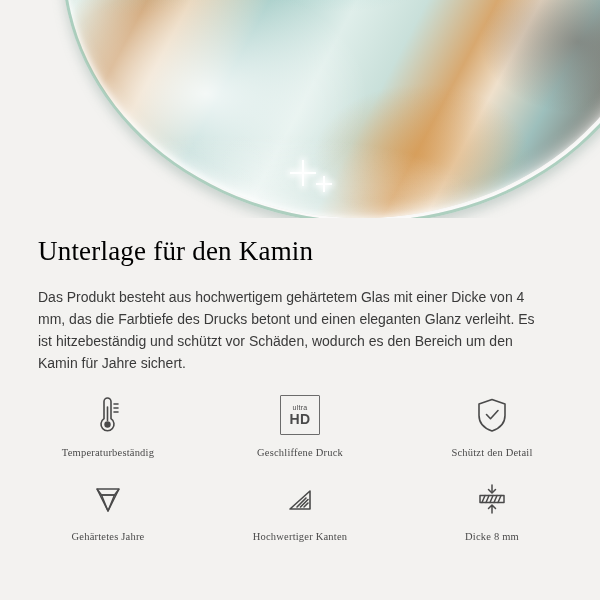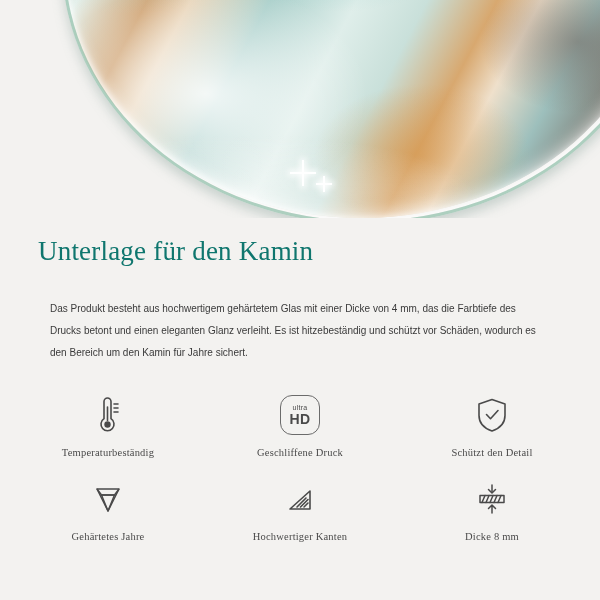--- a/index.html
+++ b/index.html
@@ -119,28 +119,28 @@
     top: 218px;
     width: 600px;
   }
   .headline {
     margin: 0;
     padding: 16px 38px 0 38px;
     font-family: "Liberation Serif", serif;
     font-weight: 400;
     font-size: 27px;
     line-height: 34px;
-    color: #0f766e;
+    color: #000000;
     letter-spacing: 0.2px;
   }
   .headline .line2 { display: block; }
   .paragraph {
-    margin: 12px;
+    margin: 0;
     padding: 18px 52px 0 38px;
-    font-size: 10px;
+    font-size: 14px;
     line-height: 22px;
     color: #3a3a3a;
   }
 
   
   .features {
     position: absolute;
     left: 0;
     top: 392px;
     width: 600px;
@@ -166,21 +166,21 @@
     font-size: 10.5px;
     color: #4a4a4a;
     text-align: center;
     letter-spacing: 0.2px;
     font-family: Liberation Serif, serif;
   }
   .hd-box {
     width: 38px;
     height: 38px;
     border: 1.6px solid #6b6b6b;
-    border-radius: 12px;
+    border-radius: 1px;
     display: flex;
     flex-direction: column;
     align-items: center;
     justify-content: center;
     color: #4a4a4a;
   }
   .hd-box .ultra {
     font-size: 7px;
     line-height: 8px;
     letter-spacing: 0.3px;

